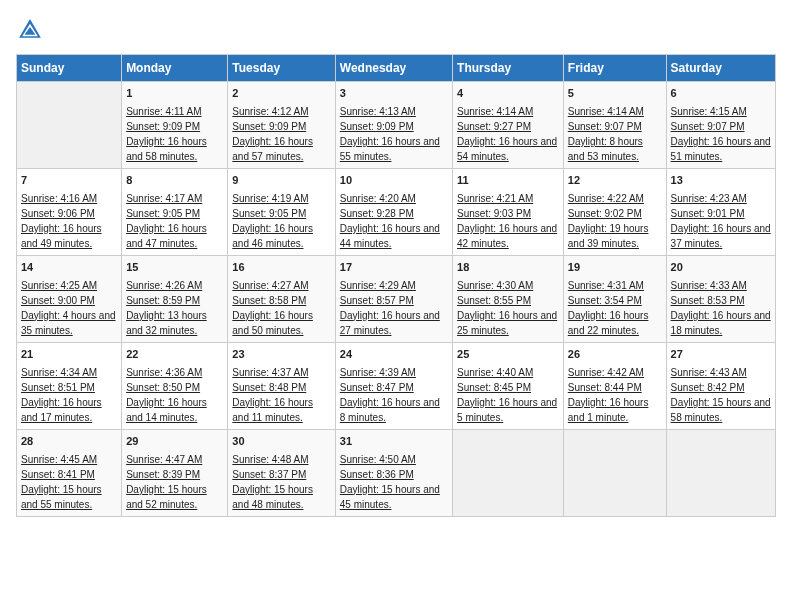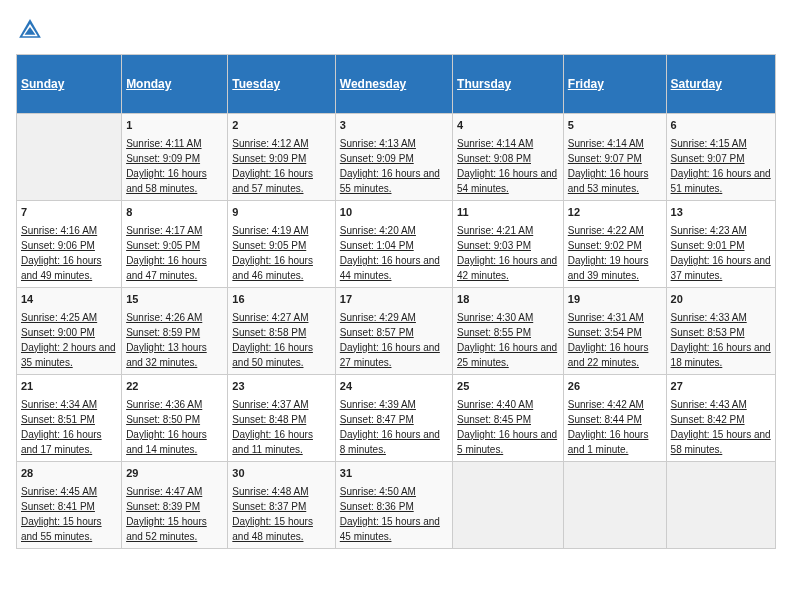--- a/index.html
+++ b/index.html
@@ -47,26 +47,25 @@
     table {
       width: 100%;
       border-collapse: collapse;
       font-size: 10.5px;
     }
     thead tr {
       background: #2a75bb;
       color: #fff;
     }
     thead th {
-      padding: 22px 4px;
+      padding: 6px 4px;
       text-align: left;
       font-size: 12px;
       font-weight: bold;
       border: 1px solid #ccc;
-      text-decoration: underline;
     }
     tbody tr {
       vertical-align: top;
     }
     tbody td {
       border: 1px solid #ccc;
       padding: 4px;
       min-height: 80px;
       vertical-align: top;
       font-size: 10px;
@@ -137,25 +136,25 @@
         <td>
           <span class="day-num">2</span>
           <div class="cell-content"><span>Sunrise: 4:12 AM</span><br><span>Sunset: 9:09 PM</span><br><span>Daylight: 16 hours and 57 minutes.</span></div>
         </td>
         <td>
           <span class="day-num">3</span>
           <div class="cell-content"><span>Sunrise: 4:13 AM</span><br><span>Sunset: 9:09 PM</span><br><span>Daylight: 16 hours and 55 minutes.</span></div>
         </td>
         <td>
           <span class="day-num">4</span>
-          <div class="cell-content"><span>Sunrise: 4:14 AM</span><br><span>Sunset: 9:08 PM</span><br><span>Daylight: 16 hours and 54 minutes.</span></div>
+          <div class="cell-content"><span>Sunrise: 4:14 AM</span><br><span>Sunset: 9:27 PM</span><br><span>Daylight: 16 hours and 54 minutes.</span></div>
         </td>
         <td>
           <span class="day-num">5</span>
-          <div class="cell-content"><span>Sunrise: 4:14 AM</span><br><span>Sunset: 9:07 PM</span><br><span>Daylight: 16 hours and 53 minutes.</span></div>
+          <div class="cell-content"><span>Sunrise: 4:14 AM</span><br><span>Sunset: 9:07 PM</span><br><span>Daylight: 8 hours and 53 minutes.</span></div>
         </td>
         <td>
           <span class="day-num">6</span>
           <div class="cell-content"><span>Sunrise: 4:15 AM</span><br><span>Sunset: 9:07 PM</span><br><span>Daylight: 16 hours and 51 minutes.</span></div>
         </td>
       </tr>
       <tr>
         <td>
           <span class="day-num">7</span>
           <div class="cell-content"><span>Sunrise: 4:16 AM</span><br><span>Sunset: 9:06 PM</span><br><span>Daylight: 16 hours and 49 minutes.</span></div>
@@ -163,39 +162,39 @@
         <td>
           <span class="day-num">8</span>
           <div class="cell-content"><span>Sunrise: 4:17 AM</span><br><span>Sunset: 9:05 PM</span><br><span>Daylight: 16 hours and 47 minutes.</span></div>
         </td>
         <td>
           <span class="day-num">9</span>
           <div class="cell-content"><span>Sunrise: 4:19 AM</span><br><span>Sunset: 9:05 PM</span><br><span>Daylight: 16 hours and 46 minutes.</span></div>
         </td>
         <td>
           <span class="day-num">10</span>
-          <div class="cell-content"><span>Sunrise: 4:20 AM</span><br><span>Sunset: 1:04 PM</span><br><span>Daylight: 16 hours and 44 minutes.</span></div>
+          <div class="cell-content"><span>Sunrise: 4:20 AM</span><br><span>Sunset: 9:28 PM</span><br><span>Daylight: 16 hours and 44 minutes.</span></div>
         </td>
         <td>
           <span class="day-num">11</span>
           <div class="cell-content"><span>Sunrise: 4:21 AM</span><br><span>Sunset: 9:03 PM</span><br><span>Daylight: 16 hours and 42 minutes.</span></div>
         </td>
         <td>
           <span class="day-num">12</span>
           <div class="cell-content"><span>Sunrise: 4:22 AM</span><br><span>Sunset: 9:02 PM</span><br><span>Daylight: 19 hours and 39 minutes.</span></div>
         </td>
         <td>
           <span class="day-num">13</span>
           <div class="cell-content"><span>Sunrise: 4:23 AM</span><br><span>Sunset: 9:01 PM</span><br><span>Daylight: 16 hours and 37 minutes.</span></div>
         </td>
       </tr>
       <tr>
         <td>
           <span class="day-num">14</span>
-          <div class="cell-content"><span>Sunrise: 4:25 AM</span><br><span>Sunset: 9:00 PM</span><br><span>Daylight: 2 hours and 35 minutes.</span></div>
+          <div class="cell-content"><span>Sunrise: 4:25 AM</span><br><span>Sunset: 9:00 PM</span><br><span>Daylight: 4 hours and 35 minutes.</span></div>
         </td>
         <td>
           <span class="day-num">15</span>
           <div class="cell-content"><span>Sunrise: 4:26 AM</span><br><span>Sunset: 8:59 PM</span><br><span>Daylight: 13 hours and 32 minutes.</span></div>
         </td>
         <td>
           <span class="day-num">16</span>
           <div class="cell-content"><span>Sunrise: 4:27 AM</span><br><span>Sunset: 8:58 PM</span><br><span>Daylight: 16 hours and 50 minutes.</span></div>
         </td>
         <td>

